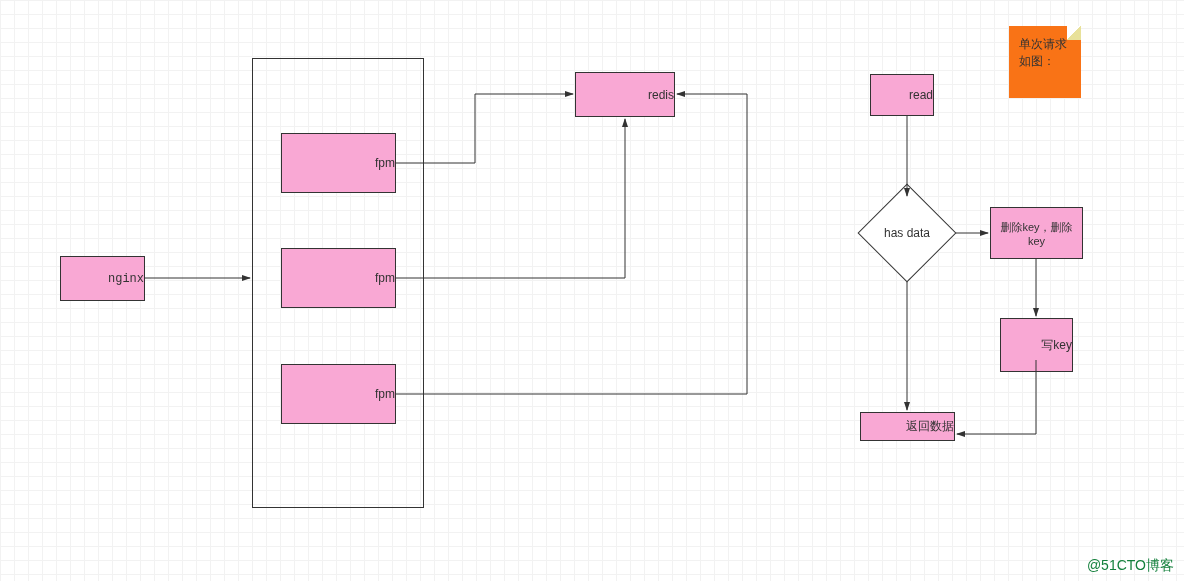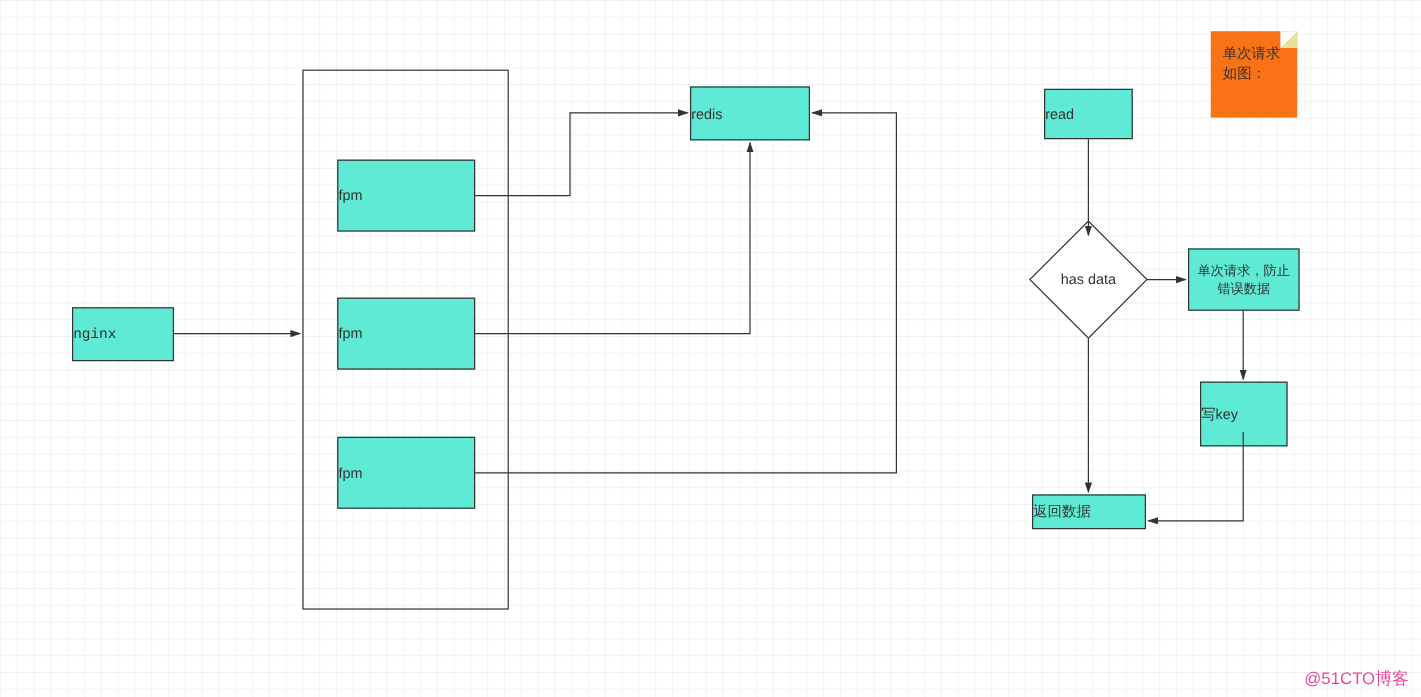--- a/index.html
+++ b/index.html
@@ -14,24 +14,24 @@
     background-color: #fff;
     background-image:
       linear-gradient(#f2f2f2 1px, transparent 1px),
       linear-gradient(90deg, #f2f2f2 1px, transparent 1px);
     background-size: 14px 14px;
     overflow: hidden;
   }
   .box {
     position: absolute;
     border: 1px solid #333;
-    background: #5eead4;
+    background: #f9a8d4;
     display: flex;
     align-items: center;
-    justify-content: flex-start;
+    justify-content: flex-end;
     text-align: center;
   }
   .container {
     position: absolute;
     border: 1px solid #333;
     background: rgba(255,255,255,0);
   }
   .diamond {
     position: absolute;
     width: 70px;
@@ -68,21 +68,21 @@
     top: 0; left: 0;
     width: 1184px;
     height: 581px;
     pointer-events: none;
   }
   .watermark {
     position: absolute;
     bottom: 6px;
     right: 10px;
     font-size: 14px;
-    color: #ec4899;
+    color: #15803d;
   }
 </style>
 </head>
 <body>
 
 <div class="box" style="left:60px; top:256px; width:85px; height:45px;font-family:Liberation Mono, monospace;">
   <span>nginx</span>
 </div>
 
 <div class="container" style="left:252px; top:58px; width:172px; height:450px;"></div>
@@ -94,30 +94,30 @@
   <span>fpm</span>
 </div>
 <div class="box" style="left:281px; top:364px; width:115px; height:60px;">
   <span>fpm</span>
 </div>
 
 <div class="box" style="left:575px; top:72px; width:100px; height:45px;">
   <span>redis</span>
 </div>
 
-<div class="box" style="left:870px; top:74px; width:74px; height:42px;">
+<div class="box" style="left:870px; top:74px; width:64px; height:42px;">
   <span>read</span>
 </div>
 
 <div class="diamond" style="left:872px; top:198px;">
   <span>has data</span>
 </div>
 
 <div class="box" style="left:990px; top:207px; width:93px; height:52px; font-size:11px; padding:4px;">
-  <span>单次请求，防止错误数据</span>
+  <span>删除key，删除key</span>
 </div>
 
 <div class="box" style="left:1000px; top:318px; width:73px; height:54px;">
   <span>写key</span>
 </div>
 
 <div class="box" style="left:860px; top:412px; width:95px; height:29px;">
   <span>返回数据</span>
 </div>
 

